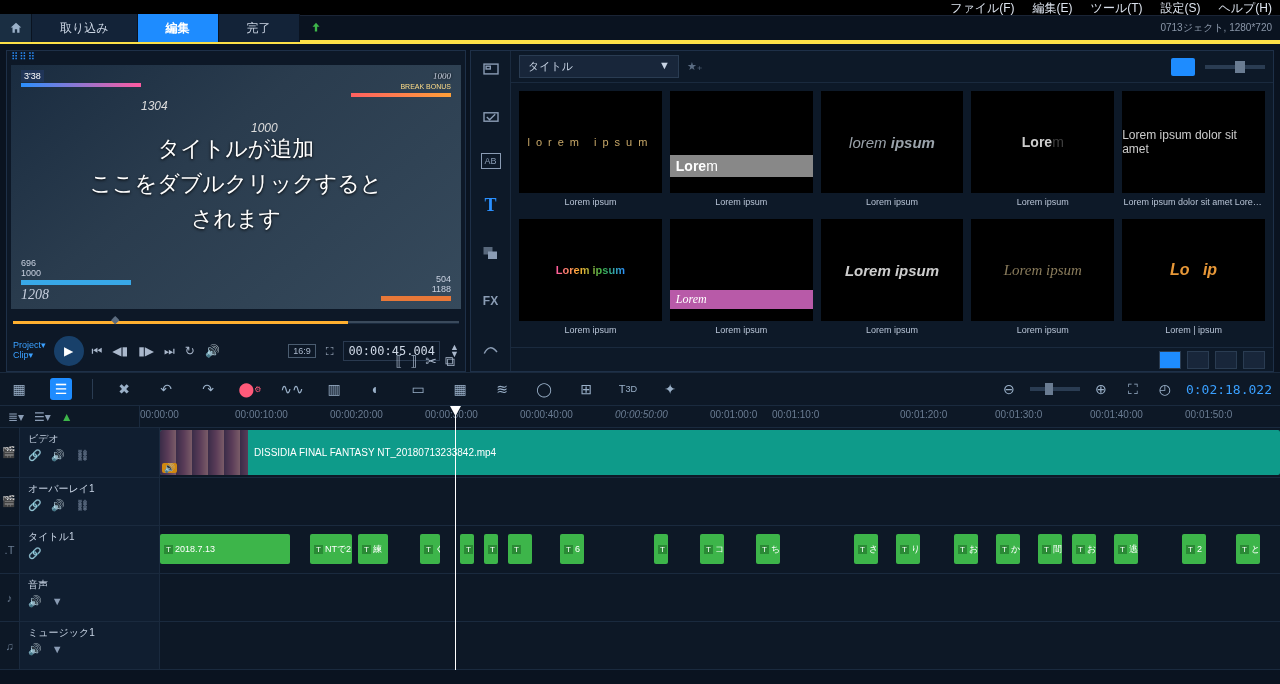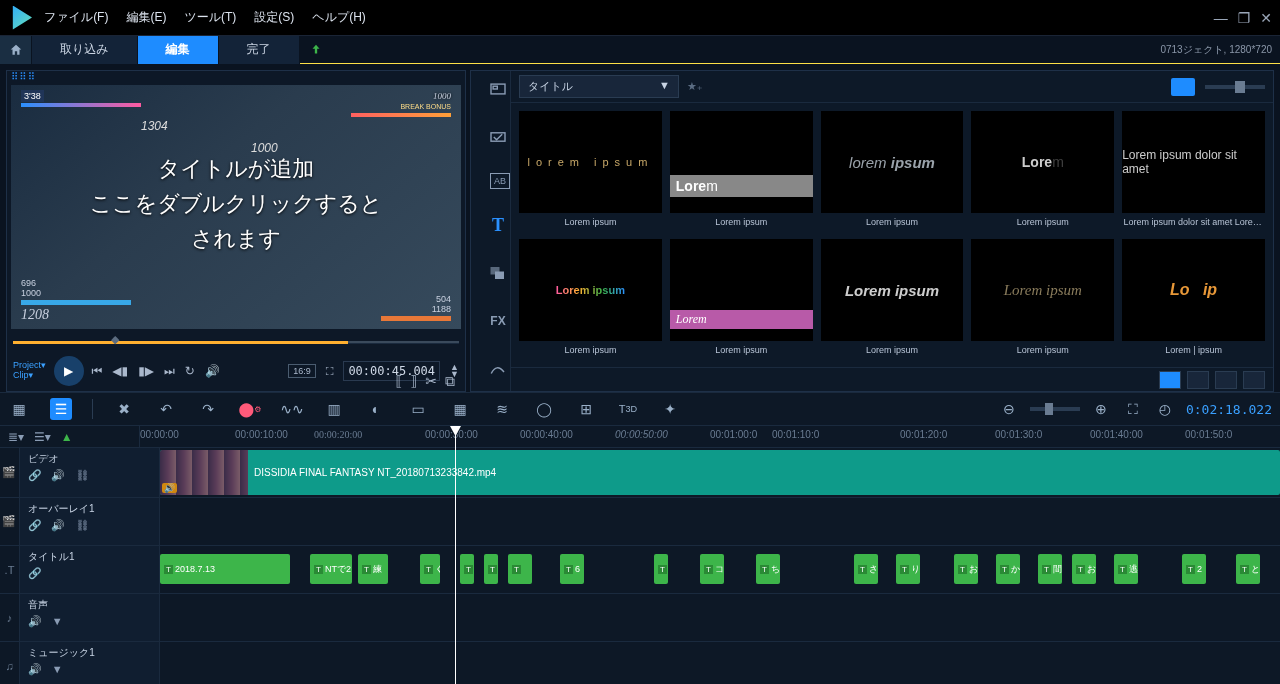--- a/index.html
+++ b/index.html
@@ -1,26 +1,26 @@
 <!DOCTYPE html>
 <html><head>
 <meta charset="utf-8">
 <style>
 * { margin:0; padding:0; box-sizing:border-box; font-family:"Segoe UI","Hiragino Sans",Meiryo,sans-serif; }
 body { background:#0a1320; color:#c8d0df; font-size:11px; width:1280px; height:684px; overflow:hidden; }
 
 
-.menubar { height:36px; background:#000; display:flex; align-items:center; padding:0 8px; border-bottom:1px solid #1a2435; }
+.menubar { height:16px; background:#000; display:flex; align-items:flex-end; padding:0 8px; border-bottom:1px solid #1a2435;flex-direction:column; }
 .app-logo { width:24px; height:24px; background:linear-gradient(135deg,#2da9ff,#66e0b8); clip-path:polygon(20% 0,100% 50%,20% 100%); margin-right:12px; }
 .menu-items { display:flex; gap:18px; font-size:12px; color:#dce3ee; }
 .menu-items span { cursor:pointer; }
 .win-controls { display:flex; gap:10px; margin-left:12px; font-size:14px; color:#9aa6b8; }
 
 
-.tabstrip { height:28px; background:#0a1320; display:flex; align-items:center; border-bottom:1px solid #fde047; position:relative;}
+.tabstrip { height:28px; background:#0a1320; display:flex; align-items:center; border-bottom:4px solid #fde047; position:relative;}
 .tab-home { width:32px; height:28px; display:flex; align-items:center; justify-content:center; background:#1a2e42; border-right:1px solid #0a1320; }
 .tab { padding:0 28px; height:28px; display:flex; align-items:center; font-size:12px; color:#cbd5e3; border-right:1px solid #0a1320; background:#132338; }
 .tab.active { background:#1e8cff; color:#fff; font-weight:bold; }
 .tab-upload { width:32px; display:flex; align-items:center; justify-content:center; color:#3db54a; }
 .proj-meta { position:absolute; right:8px; font-size:10px; color:#8a96a8; }
 
 
 .workspace-top { display:flex; height:328px; }
 .preview-panel { width:460px; background:#0d1827; border:1px solid #1e3048; margin:6px 0 0 6px; display:flex; flex-direction:column; }
 .preview-dots { height:10px; color:#2a90ff; font-size:10px; padding-left:4px; letter-spacing:1px; }
@@ -39,21 +39,21 @@
 .pc-left { font-size:9px; color:#3aa0ff; line-height:1.1; }
 .play-btn { width:30px; height:30px; border-radius:50%; background:#18406a; display:flex; align-items:center; justify-content:center; color:#fff; font-size:12px; }
 .pc-icons { display:flex; gap:10px; color:#aab8cc; font-size:12px; }
 .pc-right { margin-left:auto; display:flex; gap:10px; align-items:center; }
 .aspect-box { border:1px solid #4a5c70; padding:1px 4px; font-size:9px; color:#aab8cc; }
 .tc-box { font-family:monospace; font-size:12px; color:#cfd8e6; border:1px solid #2a3a50; padding:2px 4px; }
 .crop-icons { display:flex; gap:8px; font-size:14px; color:#aab8cc; position:absolute; right:10px; top:302px;}
 
 
 .library { flex:1; background:#0d1928; margin:6px 6px 0 4px; border:1px solid #1e3048; display:flex; }
-.lib-sidebar { width:40px; display:flex; flex-direction:column; align-items:flex-end; padding-top:6px; gap:24px; border-right:1px solid #1a2a3e; }
+.lib-sidebar { width:40px; display:flex; flex-direction:column; align-items:center; padding-top:6px; gap:24px; border-right:1px solid #1a2a3e; }
 .lib-sidebar .side-ic { width:24px; height:24px; display:flex; align-items:center; justify-content:center; color:#8a9cb4; font-size:13px; }
 .lib-sidebar .side-ic.active { color:#2a90ff; }
 .lib-main { flex:1; display:flex; flex-direction:column; }
 .lib-toolbar { height:32px; display:flex; align-items:center; padding:0 8px; border-bottom:1px solid #1a2a3e; }
 .lib-combo { background:#18263a; border:1px solid #2a3c52; padding:3px 8px; width:160px; display:flex; justify-content:space-between; color:#c8d4e4; }
 .lib-toolbar .star { margin-left:8px; color:#5a6c82; }
 .lib-tb-right { margin-left:auto; display:flex; gap:10px; align-items:center; }
 .view-toggle { background:#1e8cff; width:24px; height:18px; border-radius:2px; }
 .lib-slider { width:60px; height:4px; background:#2a3c52; position:relative; }
 .lib-slider::after { content:""; position:absolute; top:-4px; left:50%; width:10px; height:12px; background:#6a7c92; }
@@ -347,21 +347,21 @@
 <div class="tl-body">
 <div class="tl-ruler">
   <div class="track-head-spacer">
     <span>≣▾</span>
     <span>☰▾</span>
     <span style="color:#3db54a">▲</span>
   </div>
   <div class="ruler-ticks" id="ruler">
         <span style="left: 0px;">00:00:00</span>
         <span style="left: 95px;">00:00:10:00</span>
-        <span style="left: 174px; font-family: Liberation Serif, serif;">00:00:20:00</span>
+        <span style="left: 190px;">00:00:20:00</span>
         <span style="left: 285px;">00:00:30:00</span>
         <span style="left: 380px;">00:00:40:00</span>
         <span style="left: 475px; font-style: italic;">00:00:50:00</span>
         <span style="left: 570px;">00:01:00:0</span>
         <span style="left: 632px;">00:01:10:0</span>
         <span style="left: 760px;">00:01:20:0</span>
         <span style="left: 855px;">00:01:30:0</span>
         <span style="left: 950px;">00:01:40:00</span>
         <span style="left: 1045px;">00:01:50:0</span>
       </div>

